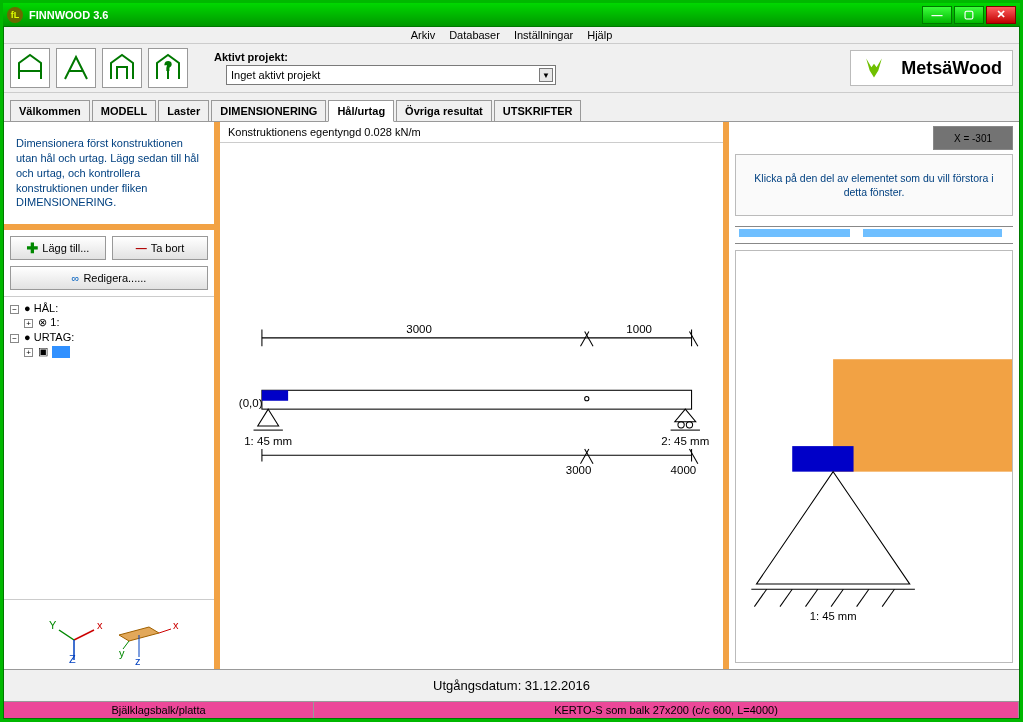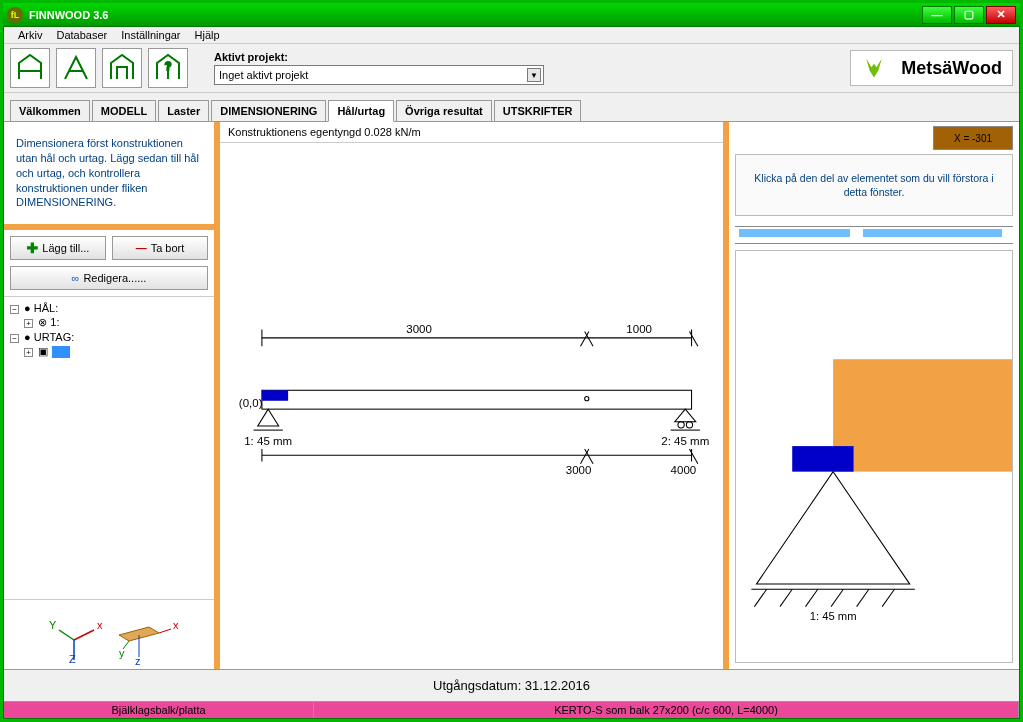--- a/index.html
+++ b/index.html
@@ -7,30 +7,30 @@
 
 .outer-frame { background: #00b800; padding: 3px; height: 100%; }
 .titlebar { height: 23px; background: linear-gradient(#00d800, #009800); display: flex; align-items: center; padding: 0 4px; color: white; font-weight: bold; }
 .titlebar .app-icon { width: 16px; height: 16px; background: #6a6a00; border-radius: 50%; margin-right: 6px; display: flex; align-items: center; justify-content: center; font-size: 9px; color: #dfff00; }
 .titlebar .spacer { flex: 1; }
 .win-btn { width: 30px; height: 18px; margin-left: 2px; background: linear-gradient(#3cff3c,#00b800); border: 1px solid #007800; display: flex; align-items: center; justify-content: center; color: white; font-weight: bold; cursor: pointer; }
 .win-btn.close { background: linear-gradient(#ff6060,#c00000); border-color: #800000; }
 
 .window-body { background: #f0f0f0; height: calc(100% - 23px); display: flex; flex-direction: column; border: 1px solid #007800; }
 
-.menubar { background: #f0f0f0; padding: 2px 14px; display: flex; gap: 14px; border-bottom: 1px solid #ccc; }
+.menubar { background: #f0f0f0; padding: 2px 14px; display: flex; gap: 14px; border-bottom: 1px solid #ccc; justify-content: center; }
 .menubar span { color: #000; cursor: pointer; }
 
 .toolbar-row { display: flex; align-items: center; background: #f0f0f0; padding: 4px 6px; gap: 6px; border-bottom: 1px solid #ccc; }
 .sketch-btn { width: 40px; height: 40px; border: 1px solid #999; background: #fff; display: flex; align-items: center; justify-content: center; cursor: pointer; }
 .sketch-btn svg { stroke: #007800; stroke-width: 2; fill: none; }
 
 .proj-block { margin-left: 20px; }
 .proj-block .lbl { font-size: 11px; font-weight: bold; margin-bottom: 2px; }
-.proj-select { width: 330px; height: 20px; border: 1px solid #7a7a7a; background: #fff; display: flex; align-items: center; justify-content: space-between; padding: 0 2px 0 4px; }
+.proj-select { width: 330px; height: 20px; border: 1px solid #7a7a7a; background: #fff; display: flex; align-items: center; justify-content: space-between; padding: 0 2px 0 4px; margin-left: 12px; }
 .proj-select .arrow { width: 14px; height: 14px; border: 1px solid #7a7a7a; background: #e8e8e8; display: flex; align-items: center; justify-content: center; font-size: 8px; }
 
 .brand { margin-left: auto; border: 1px solid #bbb; background: #fff; padding: 4px 10px; display: flex; align-items: center; gap: 14px; }
 .brand svg { fill: #6fbf00; }
 .brand .txt { font-size: 18px; font-weight: bold; }
 
 .tabbar { display: flex; align-items: flex-end; padding: 6px 6px 0 6px; background: #f0f0f0; border-bottom: 1px solid #999; }
 .tab { padding: 4px 8px; border: 1px solid #999; background: #f0f0f0; margin-right: 2px; cursor: pointer; position: relative; top: 1px; font-weight: bold; }
 .tab.active { background: #fff; border-bottom: 1px solid #fff; }
 
@@ -48,21 +48,21 @@
 .tree-line .box { display: inline-block; width: 9px; height: 9px; border: 1px solid #888; text-align: center; line-height: 7px; font-size: 8px; margin-right: 2px; }
 .tree-line .selbox { display: inline-block; width: 18px; height: 12px; background: #3090ff; vertical-align: middle; }
 .axis-mini { height: 70px; display: flex; align-items: center; justify-content: center; border-top: 1px solid #ccc; }
 
 .vdiv { width: 6px; background: #f2a244; }
 .center-col { flex: 1; display: flex; flex-direction: column; }
 .canvas-hdr { padding: 4px 8px; border-bottom: 1px solid #ccc; }
 .canvas { flex: 1; position: relative; background: #fff; }
 
 .right-col { width: 290px; display: flex; flex-direction: column; }
-.coord-box { height: 24px; background: #a16207; border: 1px solid #888; margin: 4px 6px 0 auto; width: 80px; display: flex; align-items: center; justify-content: center; font-size: 10px; }
+.coord-box { height: 24px; background: #737373; border: 1px solid #888; margin: 4px 6px 0 auto; width: 80px; display: flex; align-items: center; justify-content: center; font-size: 10px; }
 .hint-box { margin: 4px 6px; border: 1px solid #bbb; background: #fafafa; padding: 16px 10px; text-align: center; color: #004080; font-size: 10.5px; line-height: 1.35; }
 .ruler { margin: 6px; height: 18px; position: relative; border-top: 1px solid #888; border-bottom: 1px solid #888; }
 .ruler .seg { position: absolute; top: 2px; height: 8px; background: #6fbfff; }
 .detail-canvas { flex: 1; margin: 0 6px 6px; border: 1px solid #bbb; background: #fff; position: relative; }
 
 .statusbar { display: flex; flex-direction: column; }
 .status-line { background: #f0f0f0; border-top: 1px solid #999; text-align: center; padding: 8px; font-size: 13px; }
 .status-cells { display: flex; background: #ec4899; border-top: 1px solid #999; }
 .status-cells > div { border-right: 1px solid #999; padding: 2px 8px; text-align: center; font-size: 11px; }
 .status-cells > div:nth-child(1) { width: 310px; }

